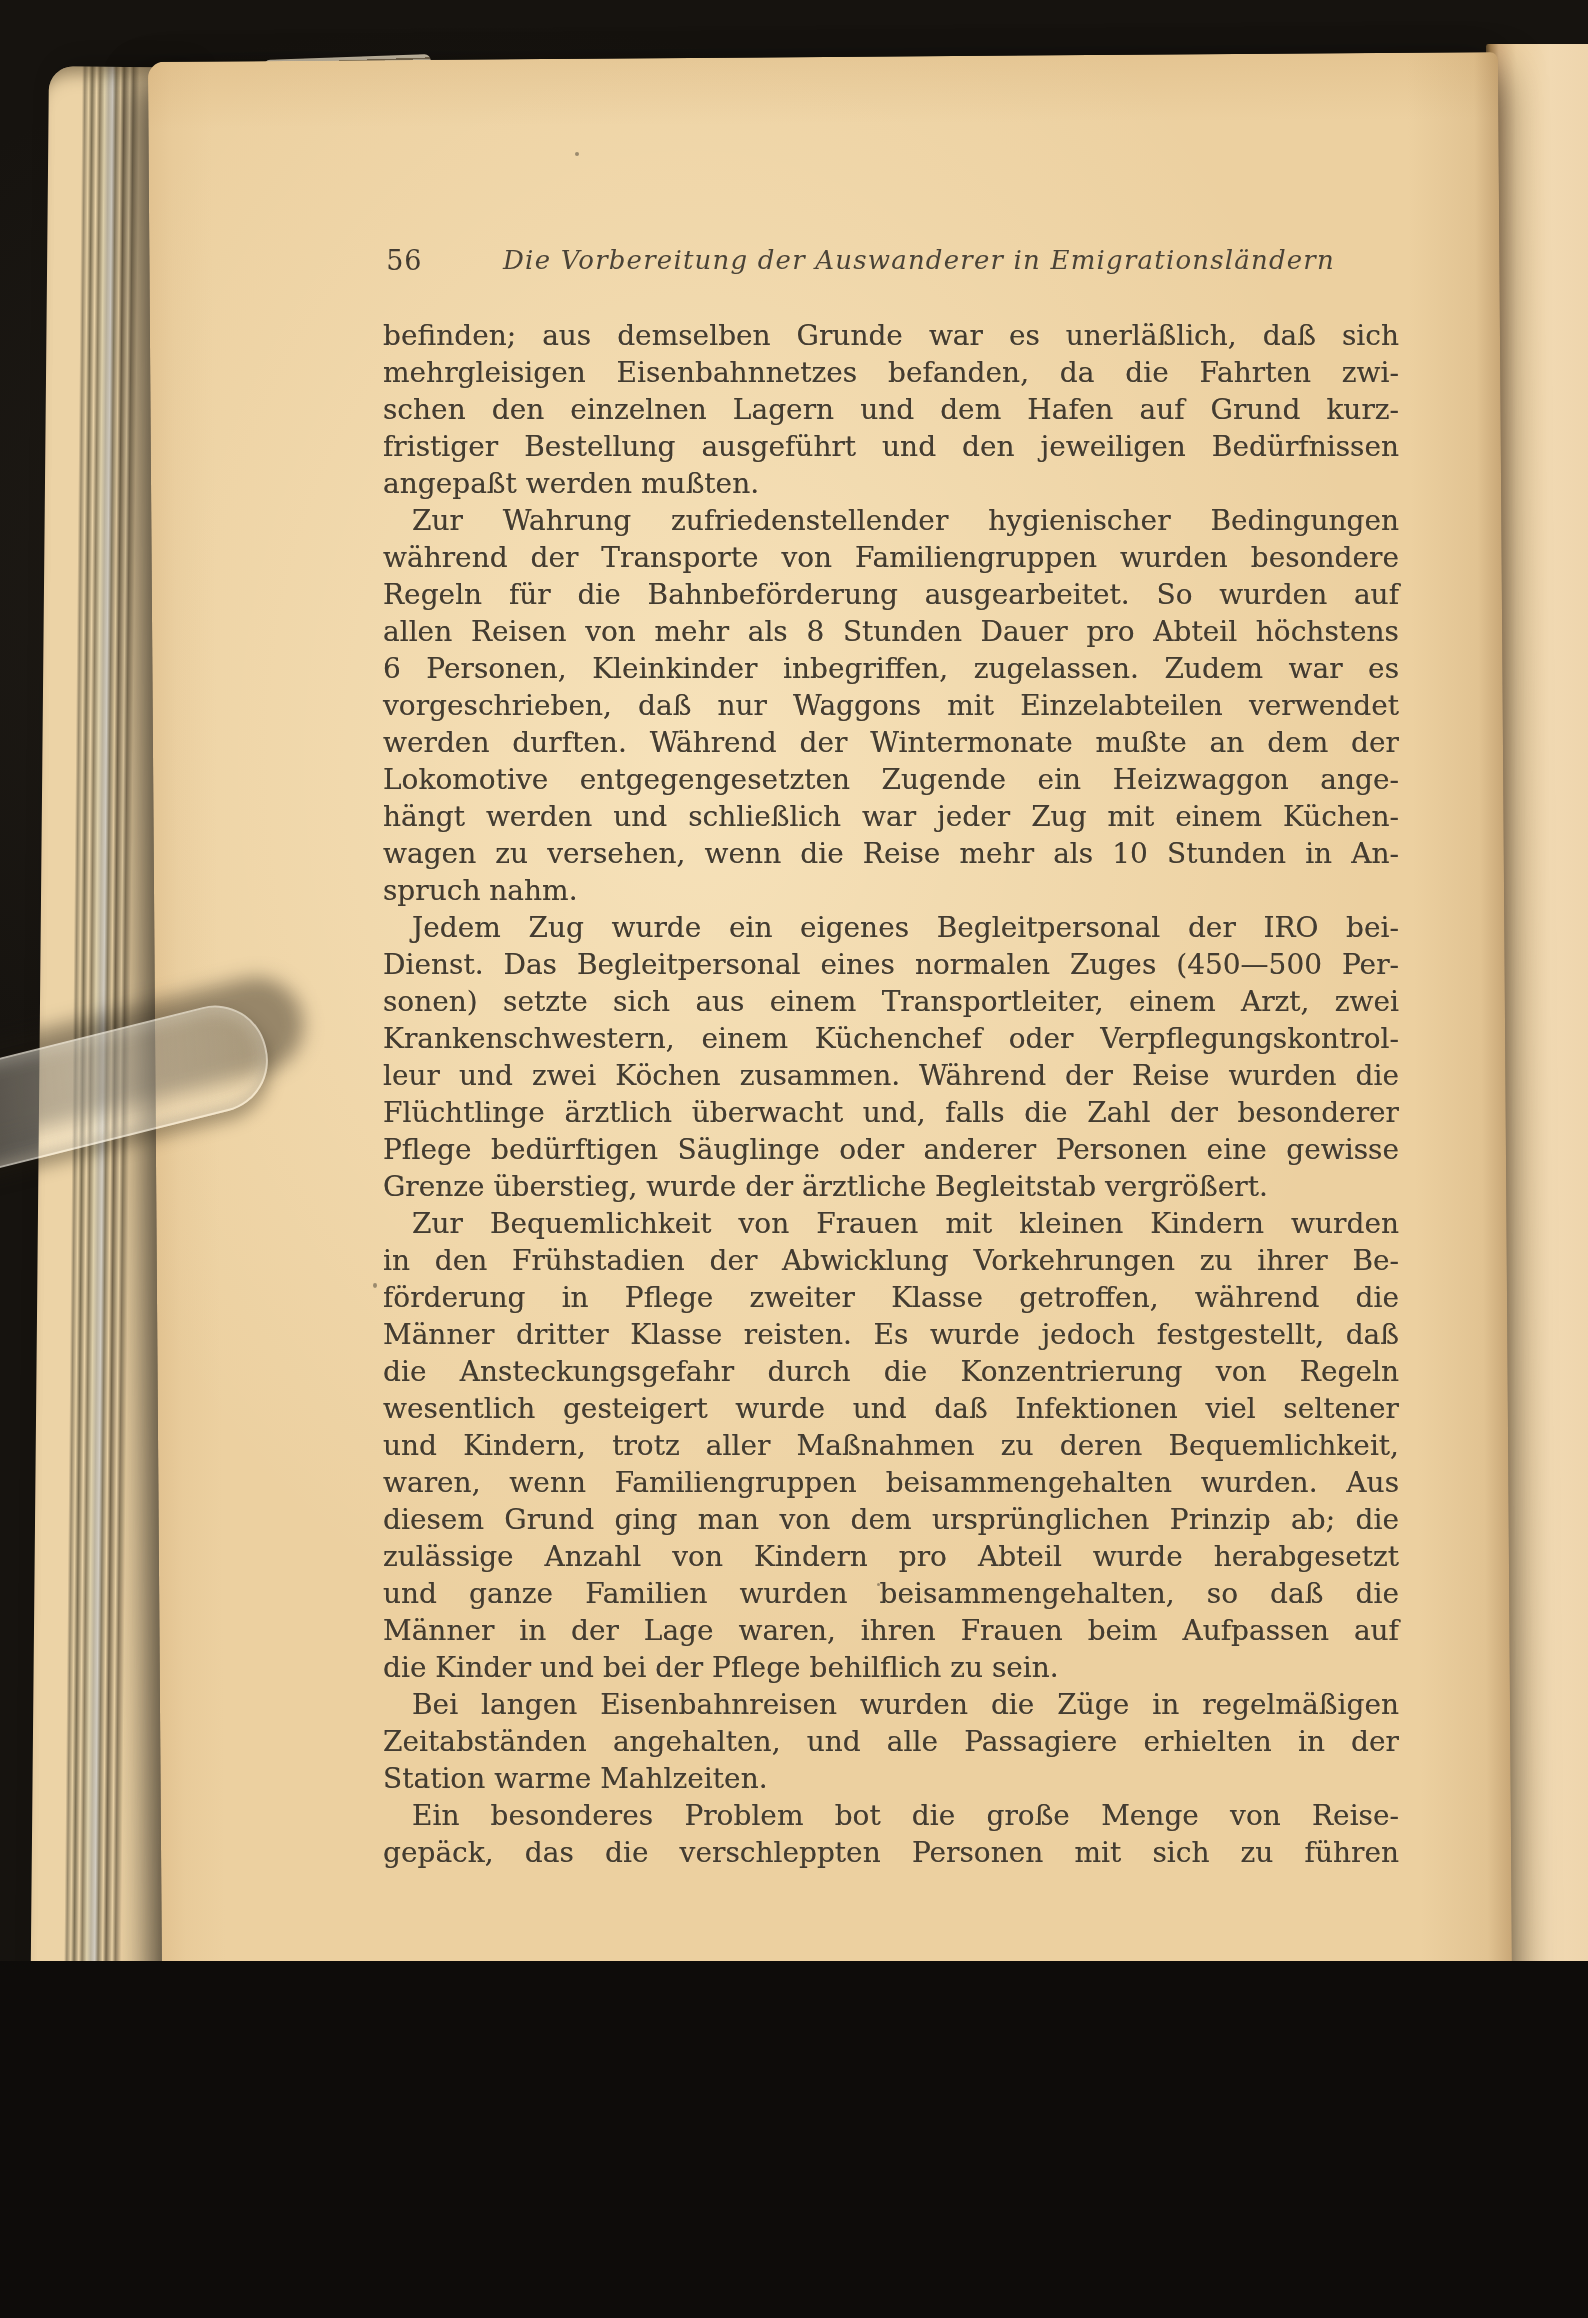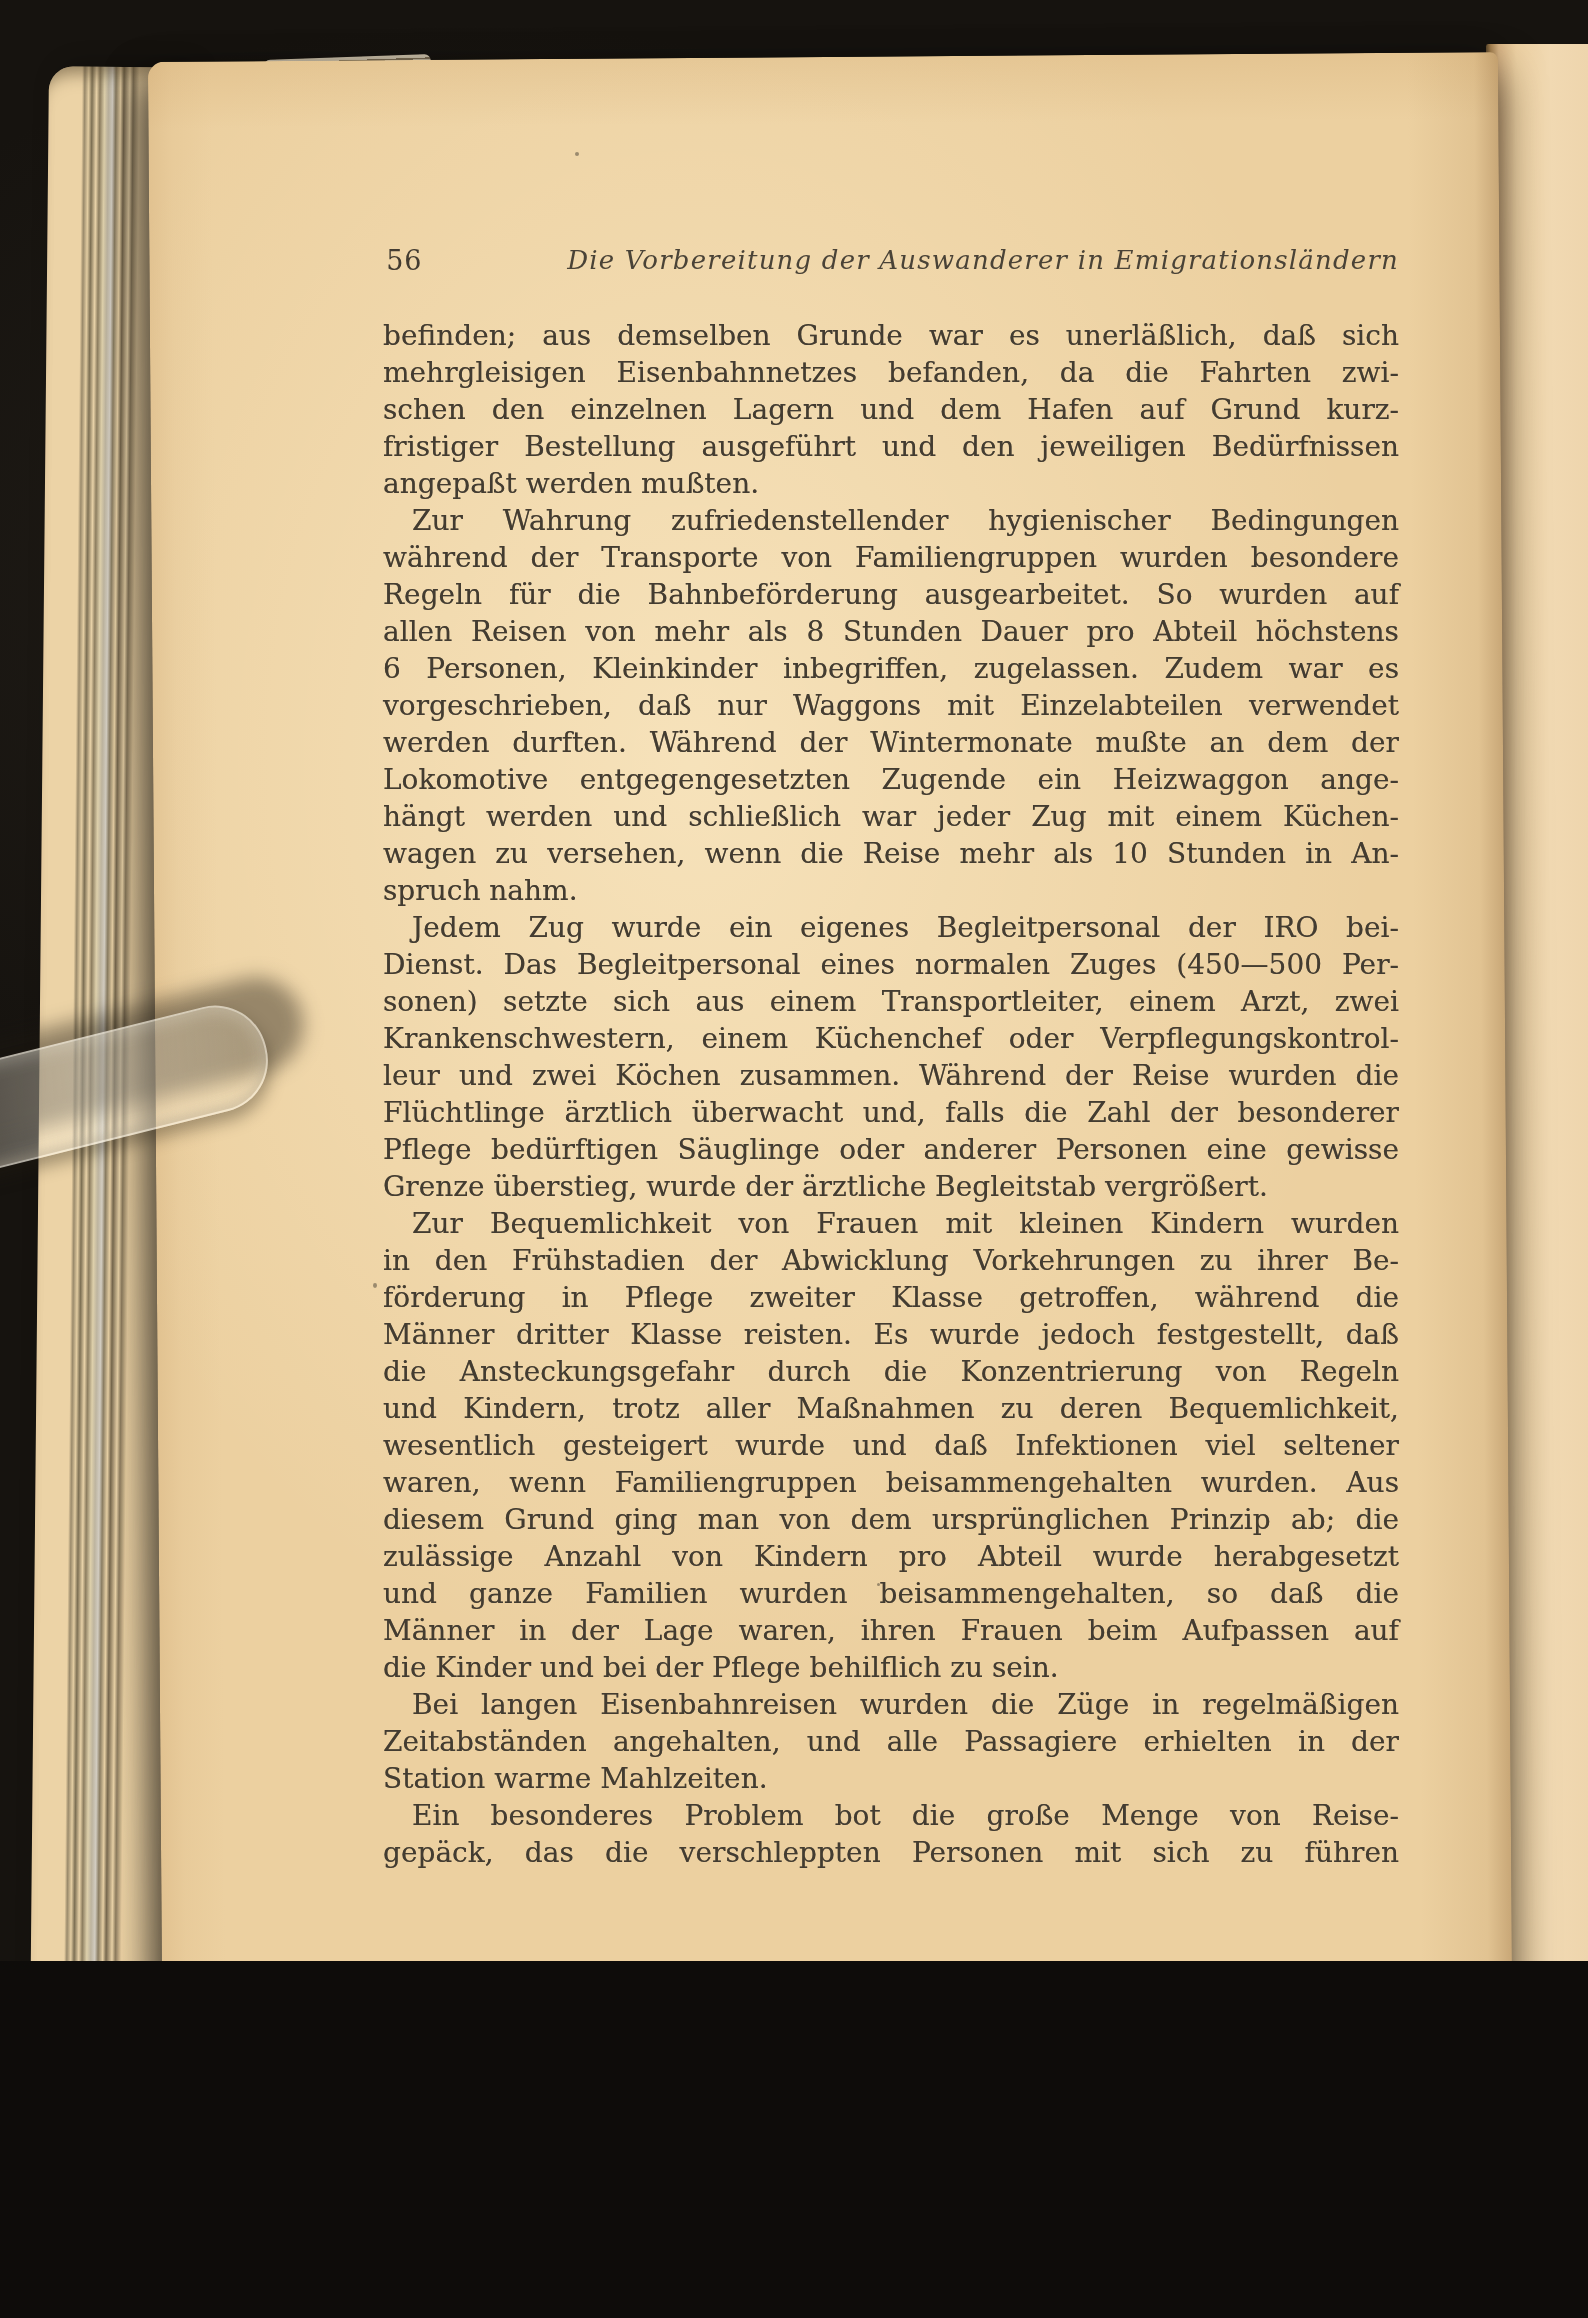--- a/index.html
+++ b/index.html
@@ -72,21 +72,21 @@
   
   .text-layer{
     position:absolute;left:383px;top:245px;width:1016px;
     color:#433c31;
   }
   .header{position:relative;height:37px;margin-bottom:35px;}
   .page-num{
     position:absolute;left:3.2px;top:0;font-size:27px;letter-spacing:0.8px;
   }
   .running-head{
-    text-align:right;padding-left:56px;font-style:italic;font-size:26px;
+    text-align:center;padding-left:56px;font-style:italic;font-size:26px;
     letter-spacing:1.2px;color:#4a4337;white-space:nowrap;
   }
   .body-text{font-size:28px;line-height:37px;}
   .para{margin:0;}
   .line{
     text-align:justify;text-align-last:justify;white-space:normal;
     text-shadow:0 0 0.6px rgba(67,60,49,.55);
   }
   .line.last{text-align-last:left;}
   .line.indent{padding-left:29px;}
@@ -139,22 +139,22 @@
           <div class="line">Flüchtlinge ärztlich überwacht und, falls die Zahl der besonderer</div>
           <div class="line">Pflege bedürftigen Säuglinge oder anderer Personen eine gewisse</div>
           <div class="line last">Grenze überstieg, wurde der ärztliche Begleitstab vergrößert.</div>
         </div>
         <div class="para">
           <div class="line indent">Zur Bequemlichkeit von Frauen mit kleinen Kindern wurden</div>
           <div class="line">in den Frühstadien der Abwicklung Vorkehrungen zu ihrer Be-</div>
           <div class="line">förderung in Pflege zweiter Klasse getroffen, während die</div>
           <div class="line">Männer dritter Klasse reisten. Es wurde jedoch festgestellt, daß</div>
           <div class="line">die Ansteckungsgefahr durch die Konzentrierung von Regeln</div>
+          <div class="line">wesentlich gesteigert wurde und daß Infektionen viel seltener</div>
           <div class="line">und Kindern, trotz aller Maßnahmen zu deren Bequemlichkeit,</div>
-          <div class="line">wesentlich gesteigert wurde und daß Infektionen viel seltener</div>
           <div class="line">waren, wenn Familiengruppen beisammengehalten wurden. Aus</div>
           <div class="line">diesem Grund ging man von dem ursprünglichen Prinzip ab; die</div>
           <div class="line">zulässige Anzahl von Kindern pro Abteil wurde herabgesetzt</div>
           <div class="line">und ganze Familien wurden beisammengehalten, so daß die</div>
           <div class="line">Männer in der Lage waren, ihren Frauen beim Aufpassen auf</div>
           <div class="line last">die Kinder und bei der Pflege behilflich zu sein.</div>
         </div>
         <div class="para">
           <div class="line indent">Bei langen Eisenbahnreisen wurden die Züge in regelmäßigen</div>
           <div class="line">Zeitabständen angehalten, und alle Passagiere erhielten in der</div>

